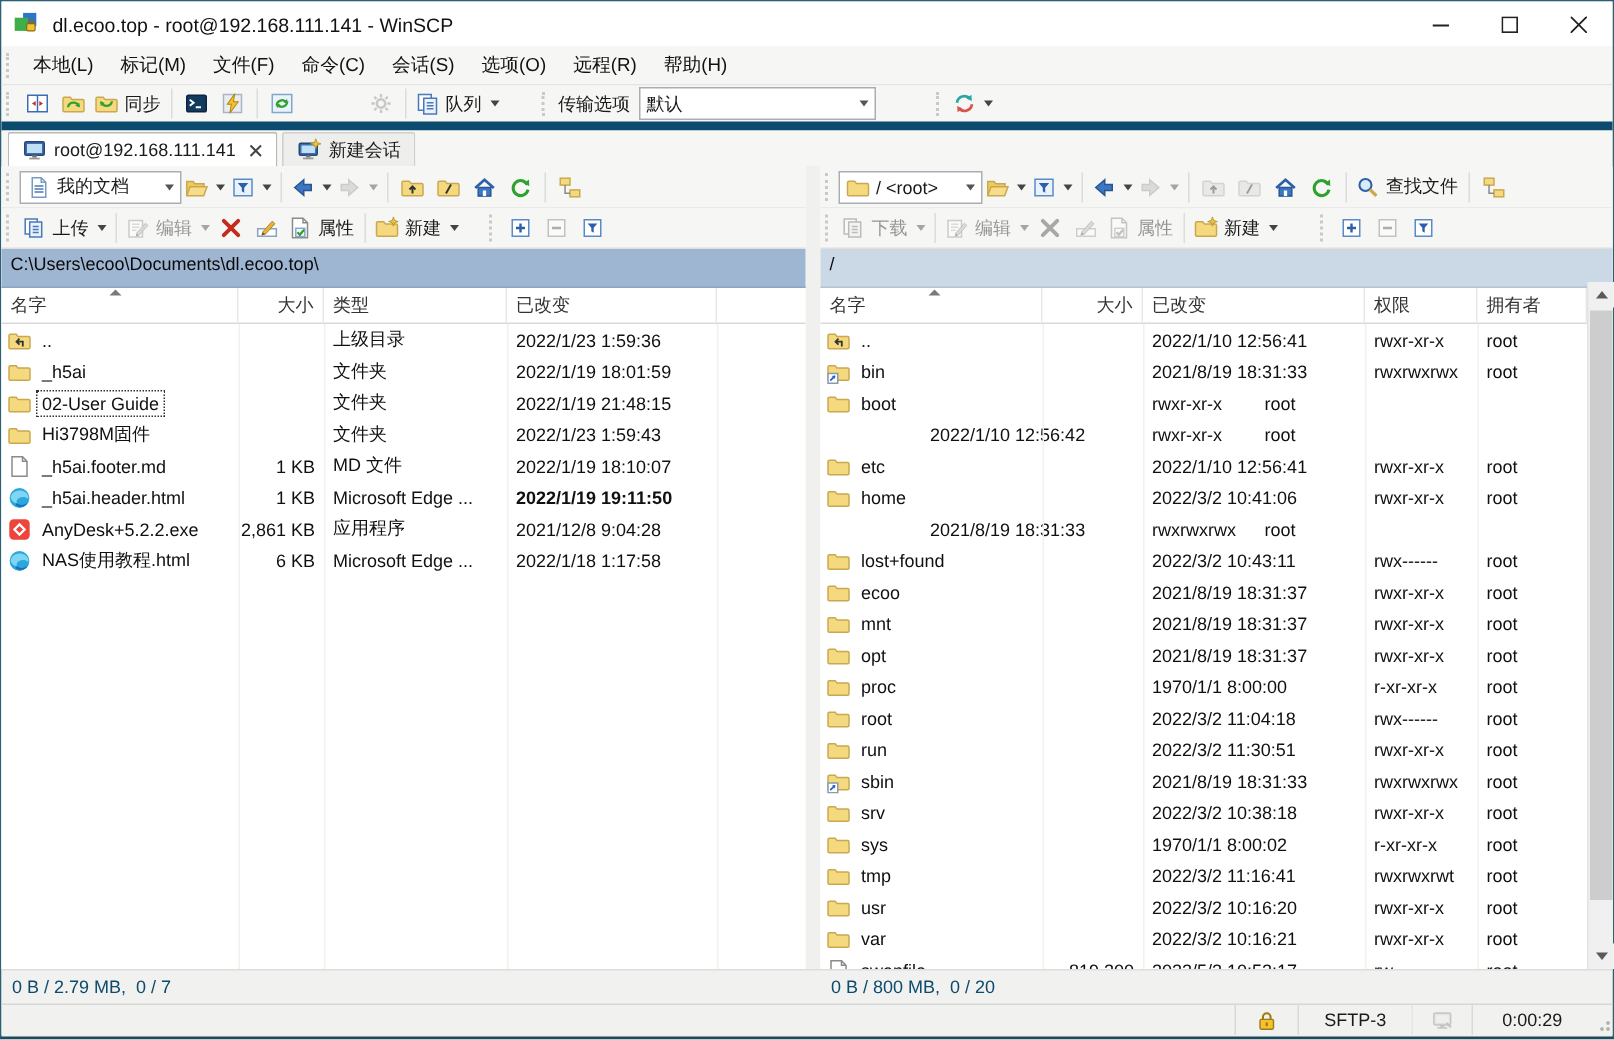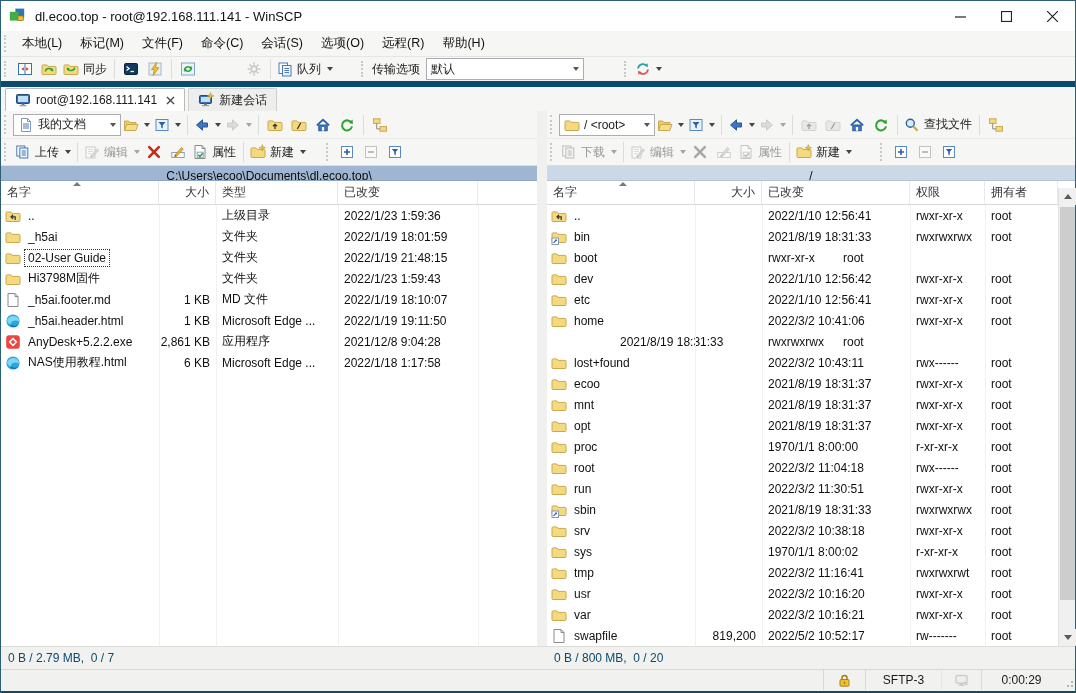--- a/index.html
+++ b/index.html
@@ -39,21 +39,21 @@
   .tclose { width:9px; height:9px; margin-left:4px; }
 
   
   .panels { height:535px; display:flex; flex:none; background:#f0f0ee; }
   .panel { display:flex; flex-direction:column; position:relative; background:#fff; }
   .panel.left  { width:537px; }
   .panel.right { width:529px; }
   .splitter { width:10px; background:#f0f0ee; flex:none; }
   .navrow { height:28px; background:#f6f6f5; display:flex; align-items:center; flex:none; border-bottom:1px solid #eceae8; }
   .actrow { height:27px; background:#f6f6f5; display:flex; align-items:center; flex:none; border-bottom:1px solid #e0dedc; }
-  .pathbar { height:15px; line-height:21px; padding:0 6px; font-size:12px; color:#0a0a0a; flex:none; white-space:nowrap; overflow:hidden;text-align:center; }
+  .pathbar { height:26px; line-height:21px; padding:0 6px; font-size:12px; color:#0a0a0a; flex:none; white-space:nowrap; overflow:hidden; }
   .pathbar.active { background:#9fb6d2; border-bottom:1px solid #8ba5c2; }
   .pathbar.inactive { background:#cbd8e6; border-bottom:1px solid #b4c4d6; }
   .hdrrow { height:24px; background:#fff; border-bottom:1px solid #d9d9d9; display:flex; flex:none; color:#333; }
   .hcell { line-height:23px; padding:0 6px; border-right:1px solid #e9e9e9; position:relative; white-space:nowrap; overflow:hidden; flex:none; }
   .hcell.num { text-align:right; }
   .sortmark { position:absolute; top:1px; left:72px; width:0; height:0; border-left:4px solid transparent; border-right:4px solid transparent; border-bottom:4px solid #7a7a7a; }
   .list { flex:1; position:relative; background:#fff; overflow:hidden; }
   .vline { position:absolute; top:0; bottom:0; width:1px; background:#f1f1f0; }
   .frow { height:21px; display:flex; align-items:center; }
   .fcell { height:21px; display:flex; align-items:center; padding:0 6px; white-space:nowrap; overflow:hidden; flex:none; color:#101010; }
@@ -537,21 +537,21 @@
                 <svg viewBox="0 0 16 16">
                   <circle cx="8" cy="8" r="6.6" fill="#2ba7de"></circle>
                   <path d="M2.2 6.8C3.6 3.4 8 2 11.4 3.8c2.2 1.2 2.9 3.3 2.4 4.8-1.6-1.3-4-1.6-6-0.6-1.6.8-2.2 2.3-1.4 3.5-2.6-.4-4.6-2.4-4.2-4.7z" fill="#7fd6f2"></path>
                   <path d="M6.4 11.5c1.8 1.7 5 1.5 7.2-.6-1.2 2.8-4.8 4-7.4 2.4-1-.6-1.3-1.3.2-1.8z" fill="#1570b8"></path>
                 </svg>
               </span>
               <span class="flabel">_h5ai.header.html</span>
             </div>
             <div class="fcell num" style="width: 57px;">1 KB</div>
             <div class="fcell" style="width: 122px;">Microsoft Edge ...</div>
-            <div class="fcell" style="width: 140px;">2022/1/19 19:11:50</div>
+            <div class="fcell" style="width: 140px; font-weight: bold;">2022/1/19 19:11:50</div>
           </div>
           <div class="frow">
             <div class="fcell name" style="width: 158px;">
               <span class="fic">
                 <svg viewBox="0 0 16 16">
                   <rect x="1.2" y="1.2" width="13.6" height="13.6" rx="3" fill="#ef443b"></rect>
                   <path d="M8 4.6L11.4 8 8 11.4 4.6 8z" fill="none" stroke="#fff" stroke-width="1.5"></path>
                 </svg>
               </span>
               <span class="flabel">AnyDesk+5.2.2.exe</span>
@@ -826,28 +826,20 @@
                   <path d="M1 4.8c0-.5.4-.9.9-.9h3.9l1.2 1.5h7.1c.5 0 .9.4.9.9v6.3c0 .5-.4.9-.9.9H1.9c-.5 0-.9-.4-.9-.9z" fill="#f5d97e" stroke="#c9a850"></path>
                 </svg>
               </span>
               <span class="flabel">boot</span>
             </div>
             <div class="fcell num" style="width: 67px;"></div>
             <div class="fcell" style="width: 75px;">rwxr-xr-x</div>
             <div class="fcell" style="width: 73px;">root</div>
           </div>
           <div class="frow">
-            <div class="fcell name" style="width: 148px;">
-              <span class="fic">
-                <svg viewBox="0 0 16 16">
-                  <path d="M1 4.8c0-.5.4-.9.9-.9h3.9l1.2 1.5h7.1c.5 0 .9.4.9.9v6.3c0 .5-.4.9-.9.9H1.9c-.5 0-.9-.4-.9-.9z" fill="#f5d97e" stroke="#c9a850"></path>
-                </svg>
-              </span>
-              <span class="flabel">dev</span>
-            </div>
             <div class="fcell num" style="width: 67px;"></div>
             <div class="fcell" style="width: 148px;">2022/1/10 12:56:42</div>
             <div class="fcell" style="width: 75px;">rwxr-xr-x</div>
             <div class="fcell" style="width: 73px;">root</div>
           </div>
           <div class="frow">
             <div class="fcell name" style="width: 148px;">
               <span class="fic">
                 <svg viewBox="0 0 16 16">
                   <path d="M1 4.8c0-.5.4-.9.9-.9h3.9l1.2 1.5h7.1c.5 0 .9.4.9.9v6.3c0 .5-.4.9-.9.9H1.9c-.5 0-.9-.4-.9-.9z" fill="#f5d97e" stroke="#c9a850"></path>

